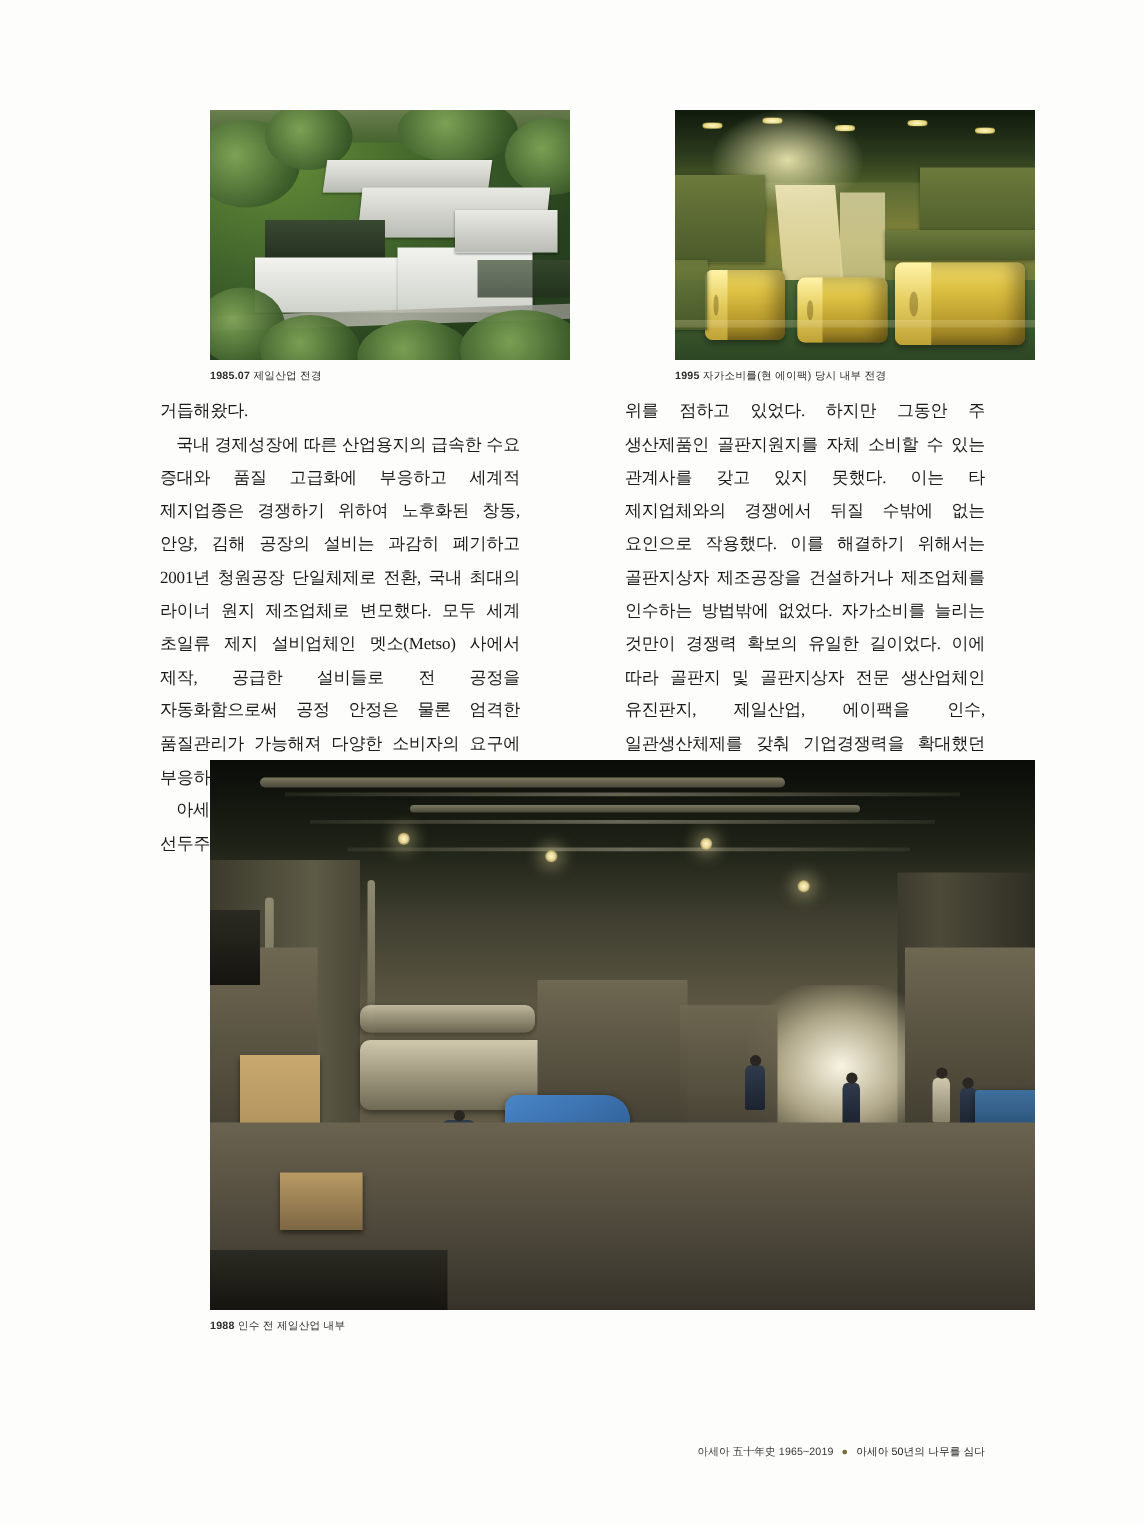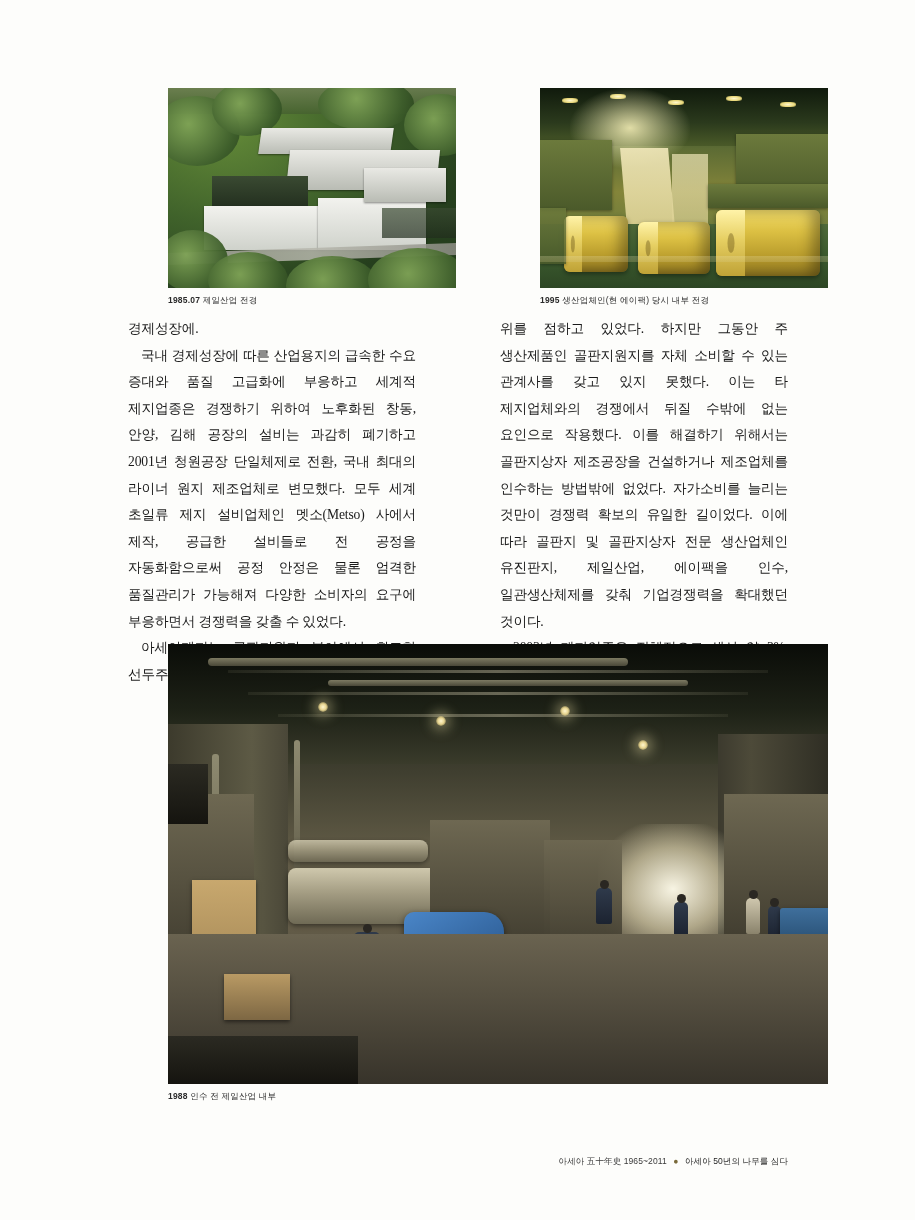--- a/index.html
+++ b/index.html
@@ -170,21 +170,21 @@
     word-break: keep-all;
   }
   .col p.indent {
     text-indent: 13px;
   }
 
   
   .bottom-fig {
     position: absolute;
     left: 128px;
-    top: 628px;
+    top: 592px;
     width: 660px;
   }
   .photo-hall {
     width: 660px;
     height: 440px;
     position: relative;
     overflow: hidden;
     background:
       linear-gradient(180deg, #0d0f0b 0%, #20241a 10%, #3a3a2c 26%, #5b5642 44%, #6d6550 58%, #4c4636 80%, #2a2820 100%);
   }
@@ -350,30 +350,30 @@
             <div class="cap"></div>
           </div>
         <div class="roll" style="left:176px; top:122px; width:104px; height:66px;">
             <div class="cap"></div>
           </div>
         <div class="mach" style="left:0px; top:120px; width:26px; height:56px; opacity:.85;"></div>
         <div class="sheet" style="left:0px; top:168px; width:288px; height:6px; opacity:.25;"></div>
       </div>
       <figcaption class="caption">
         <b>1995</b>
-        <span>생산업체인(현 에이팩) 당시 내부 전경</span>
+        <span>자가소비를(현 에이팩) 당시 내부 전경</span>
       </figcaption>
     </figure>
 
   </div>
 
   <div class="cols">
 
     <div class="col left">
-      <p>경제성장에.</p>
+      <p>거듭해왔다.</p>
       <p class="indent">국내 경제성장에 따른 산업용지의 급속한 수요 증대와 품질 고급화에 부응하고 세계적 제지업종은 경쟁하기 위하여 노후화된 창동, 안양, 김해 공장의 설비는 과감히 폐기하고 2001년 청원공장 단일체제로 전환, 국내 최대의 라이너 원지 제조업체로 변모했다. 모두 세계 초일류 제지 설비업체인 멧소(Metso) 사에서 제작, 공급한 설비들로 전 공정을 자동화함으로써 공정 안정은 물론 엄격한 품질관리가 가능해져 다양한 소비자의 요구에 부응하면서 경쟁력을 갖출 수 있었다.</p>
       <p class="indent">아세아제지는 골판지원지 분야에서 확고한 선두주자의 지</p>
     </div>
 
     <div class="col right">
       <p>위를 점하고 있었다. 하지만 그동안 주 생산제품인 골판지원지를 자체 소비할 수 있는 관계사를 갖고 있지 못했다. 이는 타 제지업체와의 경쟁에서 뒤질 수밖에 없는 요인으로 작용했다. 이를 해결하기 위해서는 골판지상자 제조공장을 건설하거나 제조업체를 인수하는 방법밖에 없었다. 자가소비를 늘리는 것만이 경쟁력 확보의 유일한 길이었다. 이에 따라 골판지 및 골판지상자 전문 생산업체인 유진판지, 제일산업, 에이팩을 인수, 일관생산체제를 갖춰 기업경쟁력을 확대했던 것이다.</p>
       <p class="indent">2003년 제지업종은 전체적으로 생산 약 3%, 내수 약 1%,</p>
     </div>
 
   </div>
@@ -426,18 +426,18 @@
       <div class="dark-box" style="left:0px; top:392px; width:190px; height:48px;"></div>
       <div class="crate" style="left:56px; top:330px; width:66px; height:46px; background:linear-gradient(180deg,#b99a64 0%,#7d6743 100%);"></div>
     </div>
     <figcaption class="caption">
       <b>1988</b>
       <span>인수 전 제일산업 내부</span>
     </figcaption>
   </figure>
 
   <div class="footer">
-    <span>아세아 五十年史 1965~2011</span>
+    <span>아세아 五十年史 1965~2019</span>
     <span class="dot">●</span>
     <span class="bold">아세아 50년의 나무를 심다</span>
   </div>
 
 </div>
 
 </body></html>

